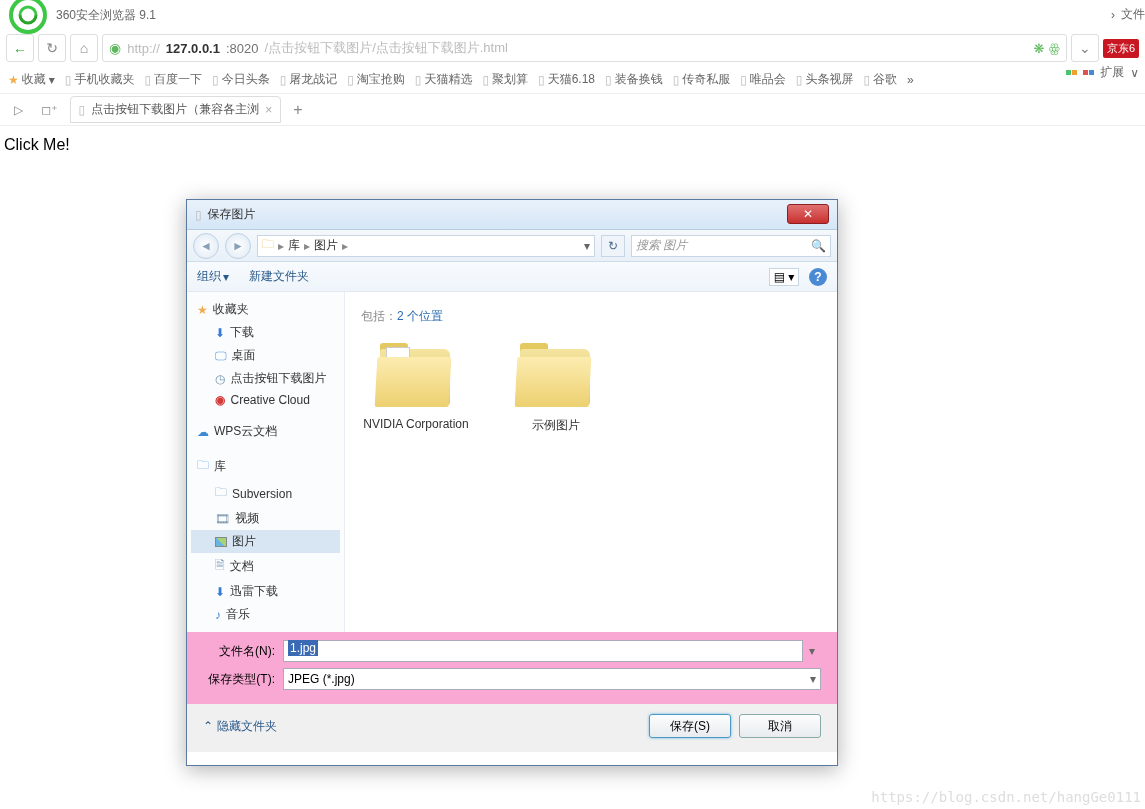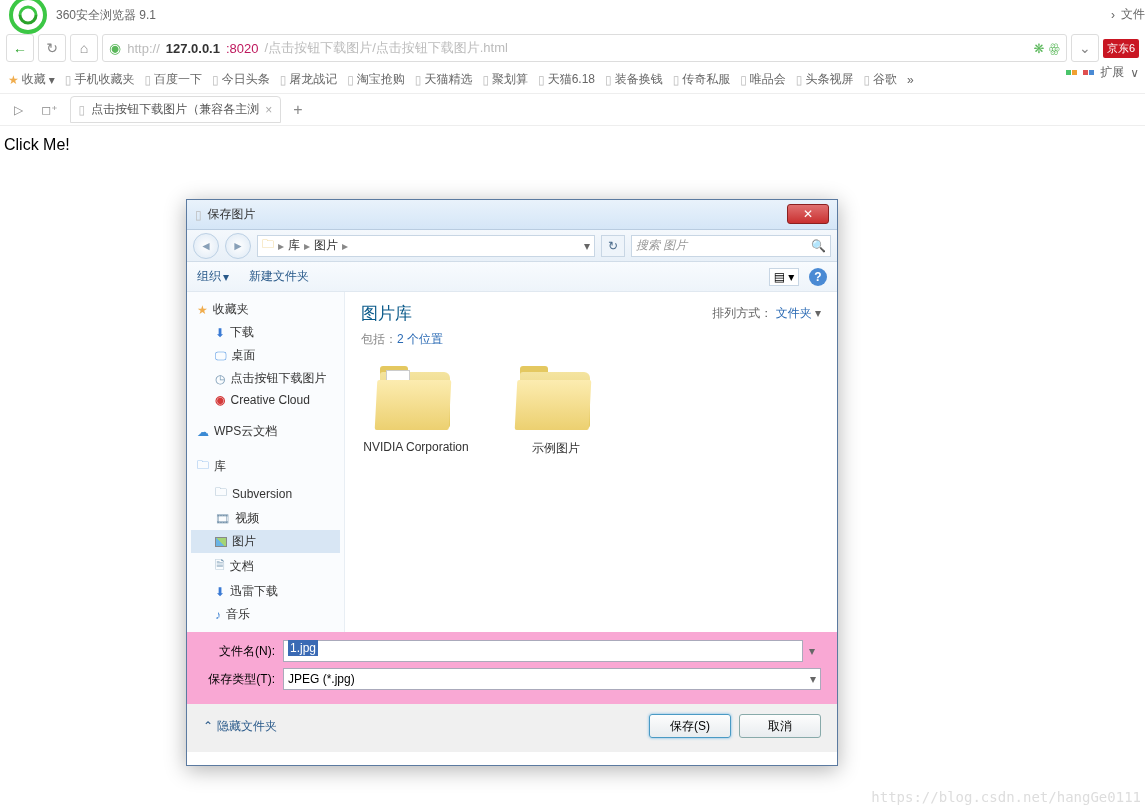--- a/index.html
+++ b/index.html
@@ -12,21 +12,21 @@
 .top-right { position: absolute; right: 0; top: 6px; display: flex; align-items: center; gap: 6px; color: #666; }
 .top-right span { cursor: default; }
 
 .addr-bar { display: flex; align-items: center; height: 36px; padding: 0 6px; gap: 4px; }
 .nav-btn { width: 28px; height: 28px; border: 1px solid #ddd; border-radius: 3px; display: flex; align-items: center; justify-content: center; background: #fff; color: #888; font-size: 14px; }
 .nav-btn.back { color: #2aa32a; }
 .url-box { flex: 1; height: 28px; border: 1px solid #ddd; border-radius: 3px; display: flex; align-items: center; padding: 0 6px; gap: 6px; font-size: 13px; }
 .shield { color: #5bb85b; font-size: 14px; }
 .url-gray { color: #bbb; }
 .url-bold { color: #333; font-weight: bold; }
-.url-port { color: #be185d; }
+.url-port { color: #737373; }
 .url-icons { display: flex; gap: 4px; align-items: center; }
 .ico-green { color: #5bb85b; }
 .addr-right { display: flex; align-items: center; gap: 4px; }
 .jd { background: #c91623; color: #fff; padding: 2px 4px; font-size: 11px; border-radius: 2px; }
 
 .bookmark-bar { display: flex; align-items: center; height: 28px; padding: 0 8px; gap: 10px; border-bottom: 1px solid #eee; }
 .bm-item { display: flex; align-items: center; gap: 3px; color: #666; font-size: 12px; cursor: default; }
 .star-y { color: #f0ad4e; }
 .page-ico { color: #bbb; }
 .bm-right { position: absolute; right: 6px; top: 64px; display: flex; align-items: center; gap: 6px; color: #666; }
@@ -326,24 +326,20 @@
           <span class="ti-xl">⬇</span>
           <span>迅雷下载</span>
         </div>
       <div class="tree-item indent">
           <span style="color:#4a8ad4">♪</span>
           <span>音乐</span>
         </div>
     </div>
 
     <div class="content">
-      <div class="lib-head">
-        <span class="lib-title">图片库</span>
-        <span class="lib-sort"><span>排列方式：</span> <a>文件夹</a> ▾</span>
-      </div>
       <div class="lib-sub"><span>包括：</span><a>2 个位置</a></div>
 
       <div class="folders">
         <div class="folder">
           <div class="folder-ico">
             <div class="folder-tab"></div>
               <div class="folder-back"></div>
               <div class="folder-paper"></div>
               <div class="folder-front"></div>
           </div>

